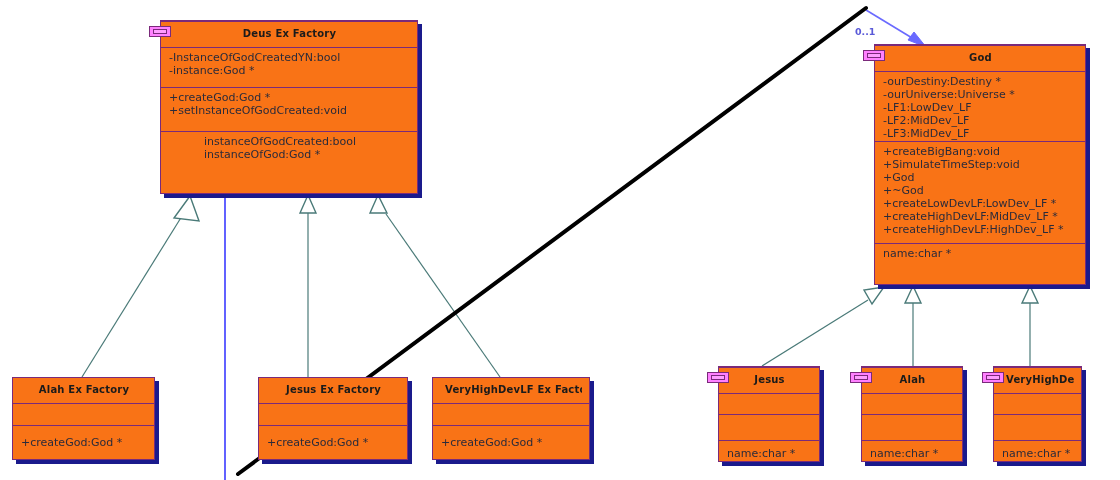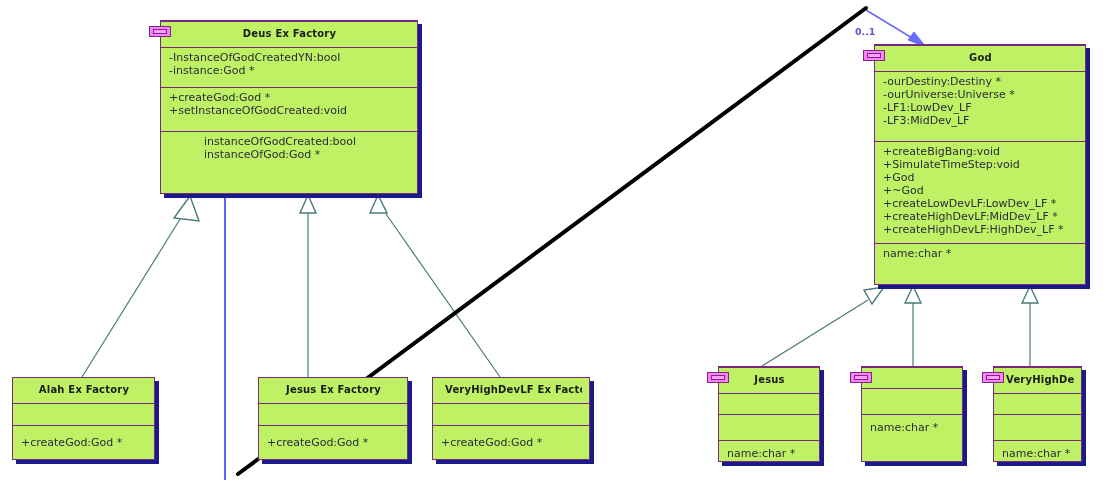--- a/index.html
+++ b/index.html
@@ -2,21 +2,21 @@
 <html><head>
 <meta charset="utf-8">
 <style>
   html,body{margin:0;padding:0;background:#ffffff;}
   body{width:1120px;height:480px;overflow:hidden;
        font-family:"DejaVu Sans","Liberation Sans",sans-serif;}
   #canvas{position:relative;width:1120px;height:480px;background:#ffffff;}
 
   
   .uml-class{position:absolute;box-sizing:border-box;
-             background:#bef264;border:1.5px solid #7a2a7a;
+             background:#f97316;border:1.5px solid #7a2a7a;
              box-shadow:4px 4px 0 0 #1a1a8c;}
   .uml-class .compartment{box-sizing:border-box;border-top:1.5px solid #7a2a7a;
              padding:3px 7px 3px 8px;}
   .uml-class .compartment:first-child{border-top:none;}
   .uml-class .title{font-weight:bold;text-align:center;color:#1b1b1b;
              font-size:10px;letter-spacing:.2px;padding:3px 4px 4px 4px;
              line-height:12px;white-space:nowrap;overflow:hidden;}
   .uml-class .row{font-size:11px;color:#2b2b3a;line-height:13px;
              white-space:nowrap;overflow:hidden;}
   .uml-class .compartment.empty{height:17px;}
@@ -103,20 +103,21 @@
 
   <div class="uml-class" style="left:874px;top:44px;width:212px;height:241px;">
     <span class="tab-icon"></span>
     <div class="compartment">
       <div class="title">God</div>
     </div>
     <div class="compartment" style="height:70px;">
       <div class="row">-ourDestiny:Destiny *</div>
       <div class="row">-ourUniverse:Universe *</div>
       <div class="row">-LF1:LowDev_LF</div>
+      <div class="row">-LF2:MidDev_LF</div>
       <div class="row">-LF3:MidDev_LF</div>
     </div>
     <div class="compartment" style="height:102px;">
       <div class="row">+createBigBang:void</div>
       <div class="row">+SimulateTimeStep:void</div>
       <div class="row">+God</div>
       <div class="row">+~God</div>
       <div class="row">+createLowDevLF:LowDev_LF *</div>
       <div class="row">+createHighDevLF:MidDev_LF *</div>
       <div class="row">+createHighDevLF:HighDev_LF *</div>
@@ -163,20 +164,23 @@
     </div>
     <div class="compartment empty" style="height:21px;"></div>
     <div class="compartment empty" style="height:26px;"></div>
     <div class="compartment" style="height:30px;padding-top:6px;">
       <div class="row">name:char *</div>
     </div>
   </div>
 
   <div class="uml-class" style="left:861px;top:366px;width:102px;height:96px;">
     <span class="tab-icon"></span>
+    <div class="compartment">
+      <div class="title">Alah</div>
+    </div>
     <div class="compartment empty" style="height:21px;"></div>
     <div class="compartment empty" style="height:26px;"></div>
     <div class="compartment" style="height:30px;padding-top:6px;">
       <div class="row">name:char *</div>
     </div>
   </div>
 
   <div class="uml-class" style="left:993px;top:366px;width:89px;height:96px;">
     <span class="tab-icon"></span>
     <div class="compartment">

